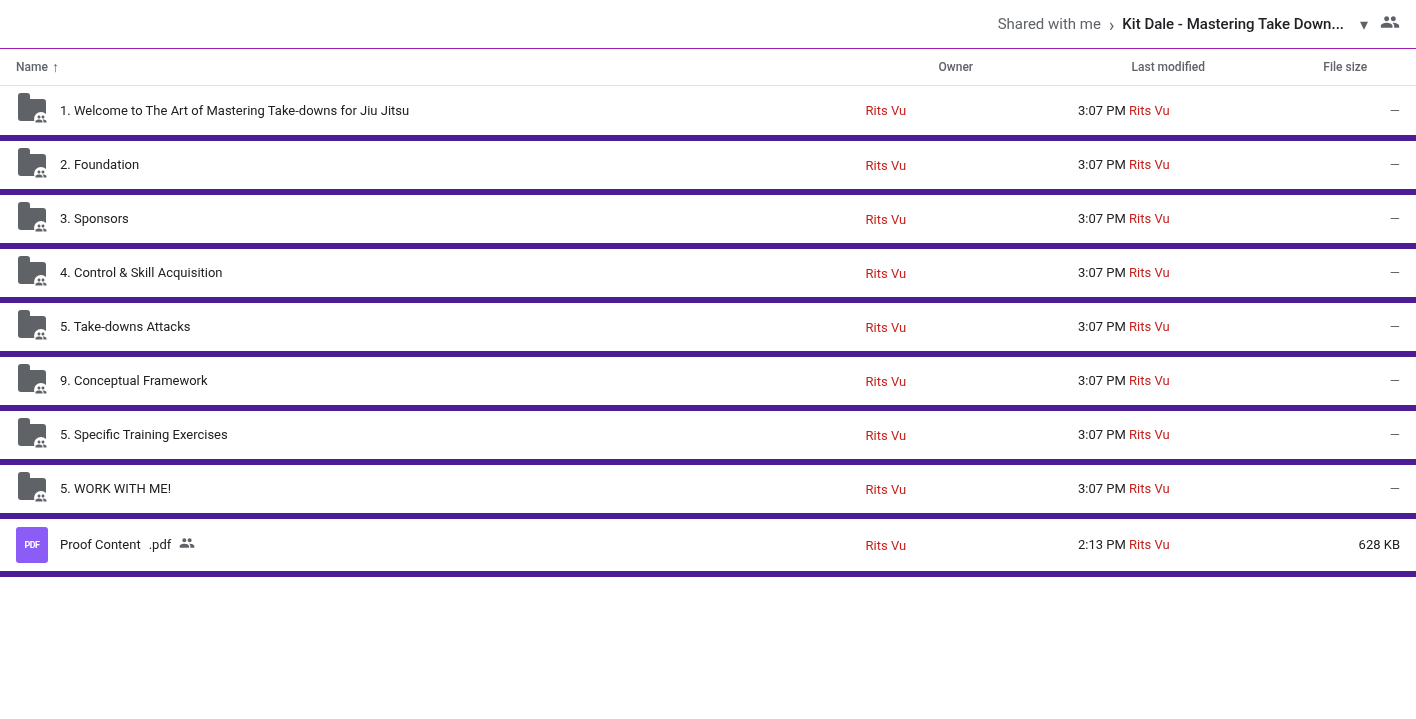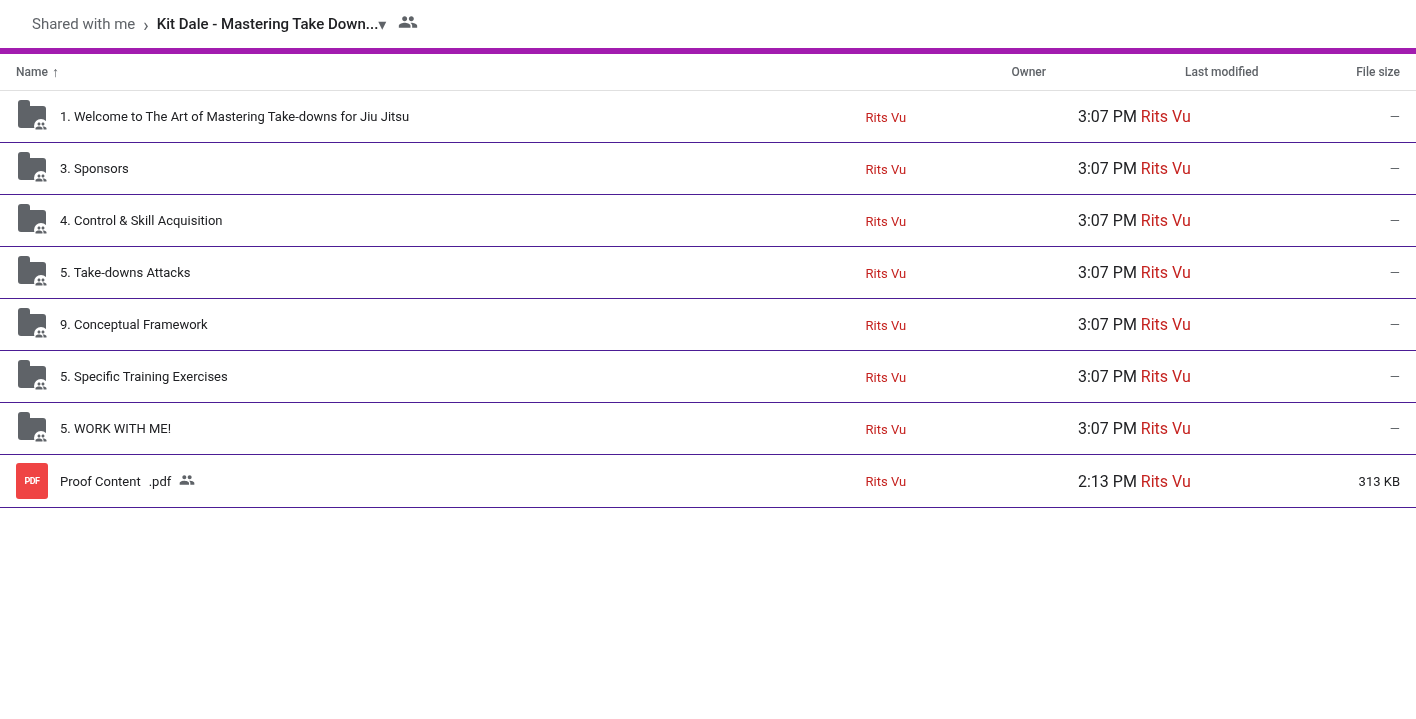--- a/index.html
+++ b/index.html
@@ -7,39 +7,40 @@
       font-family: 'Roboto', Arial, sans-serif;
       font-size: 14px;
       color: #202124;
       background: #fff;
     }
 
     
     .breadcrumb {
       display: flex;
       align-items: center;
-      padding: 12px 32px;
+      padding: 12px 16px;
       gap: 8px;
       font-size: 15px;
       color: #5f6368;
-      border-bottom: 6px solid #a21caf;
+      border-bottom: 1px solid #a21caf;
+      justify-content: flex-end;
     }
     .breadcrumb-link {
       color: #5f6368;
       cursor: pointer;
       text-decoration: none;
     }
     .breadcrumb-separator {
       color: #5f6368;
       font-size: 18px;
     }
     .breadcrumb-current {
       display: flex;
       align-items: center;
-      gap: 0;
+      gap: 16px;
       color: #202124;
       font-weight: 500;
     }
     .breadcrumb-current .chevron-icon {
       color: #5f6368;
       font-size: 16px;
       cursor: pointer;
     }
     .breadcrumb-people-icon {
       color: #5f6368;
@@ -53,40 +54,40 @@
       border-collapse: collapse;
     }
     .file-table thead tr {
       border-bottom: 1px solid #e0e0e0;
     }
     .file-table th {
       padding: 10px 16px;
       font-size: 12px;
       font-weight: 500;
       color: #5f6368;
-      text-align: right;
+      text-align: center;
       white-space: nowrap;
     }
     .col-name { width: 60%; }
     .col-owner { width: 15%; }
     .col-modified { width: 15%; }
     .col-size { width: 10%; text-align: right; padding-right: 24px; }
 
     .name-header {
       display: flex;
       align-items: center;
       gap: 4px;
     }
     .sort-icon {
       font-size: 14px;
       color: #5f6368;
     }
 
     .file-table tbody tr {
-      border-bottom: 1px solid #4c1d95;
+      border-bottom: 6px solid #4c1d95;
       height: 52px;
     }
     .file-table td {
       padding: 8px 16px;
       vertical-align: middle;
     }
 
     .name-cell {
       display: flex;
       align-items: center;
@@ -136,21 +137,21 @@
       width: 12px;
       height: 12px;
       fill: #5f6368;
     }
 
     
     .pdf-icon-wrap {
       width: 32px;
       height: 36px;
       flex-shrink: 0;
-      background: #ef4444;
+      background: #8b5cf6;
       border-radius: 3px;
       display: flex;
       align-items: center;
       justify-content: center;
       font-size: 9px;
       font-weight: 700;
       color: #fff;
       letter-spacing: -0.5px;
     }
 
@@ -174,21 +175,21 @@
     }
 
     .owner-link {
       color: #c5221f;
       cursor: pointer;
       text-decoration: none;
       font-size: 13px;
     }
 
     .modified-cell {
-      font-size: 16px;
+      font-size: 13px;
       color: #202124;
     }
     .modified-cell .mod-user {
       color: #c5221f;
       cursor: pointer;
     }
 
     .size-cell {
       font-size: 13px;
       color: #202124;
@@ -253,20 +254,38 @@
         <td>
           <div class="name-cell">
             <div class="folder-icon">
               <div class="folder-shape"></div>
               <div class="folder-badge">
                 <svg viewBox="0 0 24 24">
                   <path d="M16 11c1.66 0 2.99-1.34 2.99-3S17.66 5 16 5c-1.66 0-3 1.34-3 3s1.34 3 3 3zm-8 0c1.66 0 2.99-1.34 2.99-3S9.66 5 8 5C6.34 5 5 6.34 5 8s1.34 3 3 3zm0 2c-2.33 0-7 1.17-7 3.5V19h14v-2.5c0-2.33-4.67-3.5-7-3.5zm8 0c-.29 0-.62.02-.97.05 1.16.84 1.97 1.97 1.97 3.45V19h6v-2.5c0-2.33-4.67-3.5-7-3.5z"></path>
                 </svg>
               </div>
             </div>
+            <span class="file-name">2. Foundation</span>
+          </div>
+        </td>
+        <td><a class="owner-link">Rits Vu</a></td>
+        <td class="modified-cell"><span>3:07 PM </span><a class="mod-user">Rits Vu</a></td>
+        <td class="size-cell"><span class="dash">—</span></td>
+      </tr>
+      <tr>
+        <td>
+          <div class="name-cell">
+            <div class="folder-icon">
+              <div class="folder-shape"></div>
+              <div class="folder-badge">
+                <svg viewBox="0 0 24 24">
+                  <path d="M16 11c1.66 0 2.99-1.34 2.99-3S17.66 5 16 5c-1.66 0-3 1.34-3 3s1.34 3 3 3zm-8 0c1.66 0 2.99-1.34 2.99-3S9.66 5 8 5C6.34 5 5 6.34 5 8s1.34 3 3 3zm0 2c-2.33 0-7 1.17-7 3.5V19h14v-2.5c0-2.33-4.67-3.5-7-3.5zm8 0c-.29 0-.62.02-.97.05 1.16.84 1.97 1.97 1.97 3.45V19h6v-2.5c0-2.33-4.67-3.5-7-3.5z"></path>
+                </svg>
+              </div>
+            </div>
             <span class="file-name">3. Sponsors</span>
           </div>
         </td>
         <td><a class="owner-link">Rits Vu</a></td>
         <td class="modified-cell"><span>3:07 PM </span><a class="mod-user">Rits Vu</a></td>
         <td class="size-cell"><span class="dash">—</span></td>
       </tr>
       <tr>
         <td>
           <div class="name-cell">
@@ -365,16 +384,16 @@
               <span>Proof Content</span>
               <span>.pdf</span>
               <span class="shared-icon"><svg viewBox="0 0 24 24">
                   <path d="M16 11c1.66 0 2.99-1.34 2.99-3S17.66 5 16 5c-1.66 0-3 1.34-3 3s1.34 3 3 3zm-8 0c1.66 0 2.99-1.34 2.99-3S9.66 5 8 5C6.34 5 5 6.34 5 8s1.34 3 3 3zm0 2c-2.33 0-7 1.17-7 3.5V19h14v-2.5c0-2.33-4.67-3.5-7-3.5zm8 0c-.29 0-.62.02-.97.05 1.16.84 1.97 1.97 1.97 3.45V19h6v-2.5c0-2.33-4.67-3.5-7-3.5z"></path>
                 </svg></span>
             </div>
           </div>
         </td>
         <td><a class="owner-link">Rits Vu</a></td>
         <td class="modified-cell"><span>2:13 PM </span><a class="mod-user">Rits Vu</a></td>
-        <td class="size-cell">313 KB</td>
+        <td class="size-cell">628 KB</td>
       </tr>
     </tbody>
 </table>
 
 </body></html>

